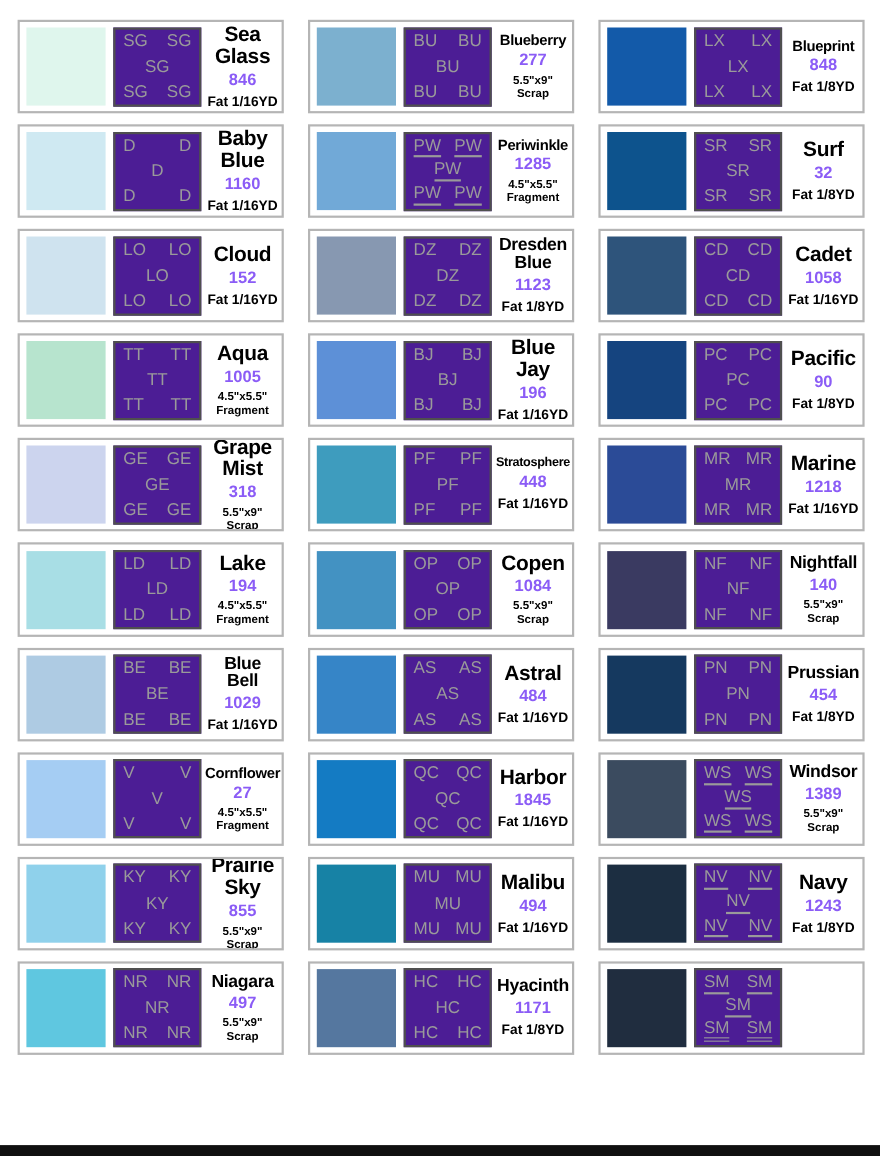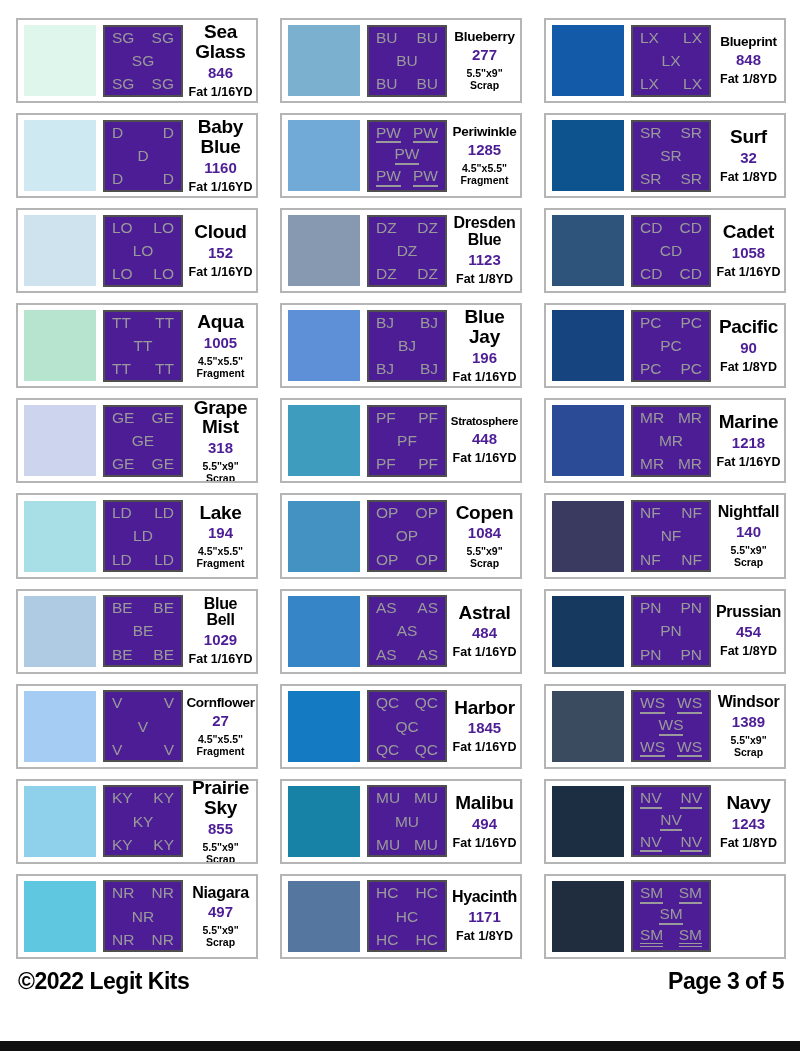--- a/index.html
+++ b/index.html
@@ -42,21 +42,21 @@
   .crow.center { justify-content: center; }
   .crow span.u  { border-bottom: 2px solid #9a9a9a; padding-bottom: 1px; }
   .crow span.u2 { border-bottom: 4px double #9a9a9a; padding-bottom: 1px; }
 
   .info { flex: 1; display: flex; flex-direction: column; align-items: center; justify-content: center; text-align: center; min-width: 0; }
   .cname { font-weight: bold; color: #000; line-height: 1.04; letter-spacing: -0.3px; }
   .cname.s-xl { font-size: 19px; text-align: center; }
   .cname.s-lg { font-size: 16px; }
   .cname.s-md { font-size: 13.5px; }
   .cname.s-sm { font-size: 11.5px; }
-  .cnum { font-weight: bold; font-size: 15px; margin-top: 2px; color: #4c1d95; }
+  .cnum { font-weight: bold; font-size: 15px; margin-top: 2px; color: #8b5cf6; }
   .cqty { font-weight: bold; font-size: 12.5px; margin-top: 4px; color: #000; line-height: 1.15; white-space: nowrap; }
   .cqty.small { font-size: 10.5px; }
 
   footer { display: flex; justify-content: space-between; align-items: baseline; padding: 0 2px; margin-top: 9px; }
   footer div { font-size: 23px; font-weight: bold; color: #000; letter-spacing: -0.5px; }
 
   .bottom-bar { position: absolute; left: 0; bottom: 0; width: 800px; height: 10px; background: #101010; }
 </style>
 </head>
 <body>
@@ -784,19 +784,15 @@
             <span class="u">SM</span>
           </div>
           <div class="crow">
             <span class="u2">SM</span>
             <span class="u2">SM</span>
           </div>
         </div>
   </div>
 </main>
 
-  <footer>
-    <div>©2022 Legit Kits</div>
-    <div>Page 3 of 5</div>
-  </footer>
 
   <div class="bottom-bar"></div>
 </div>
 
 </body></html>

